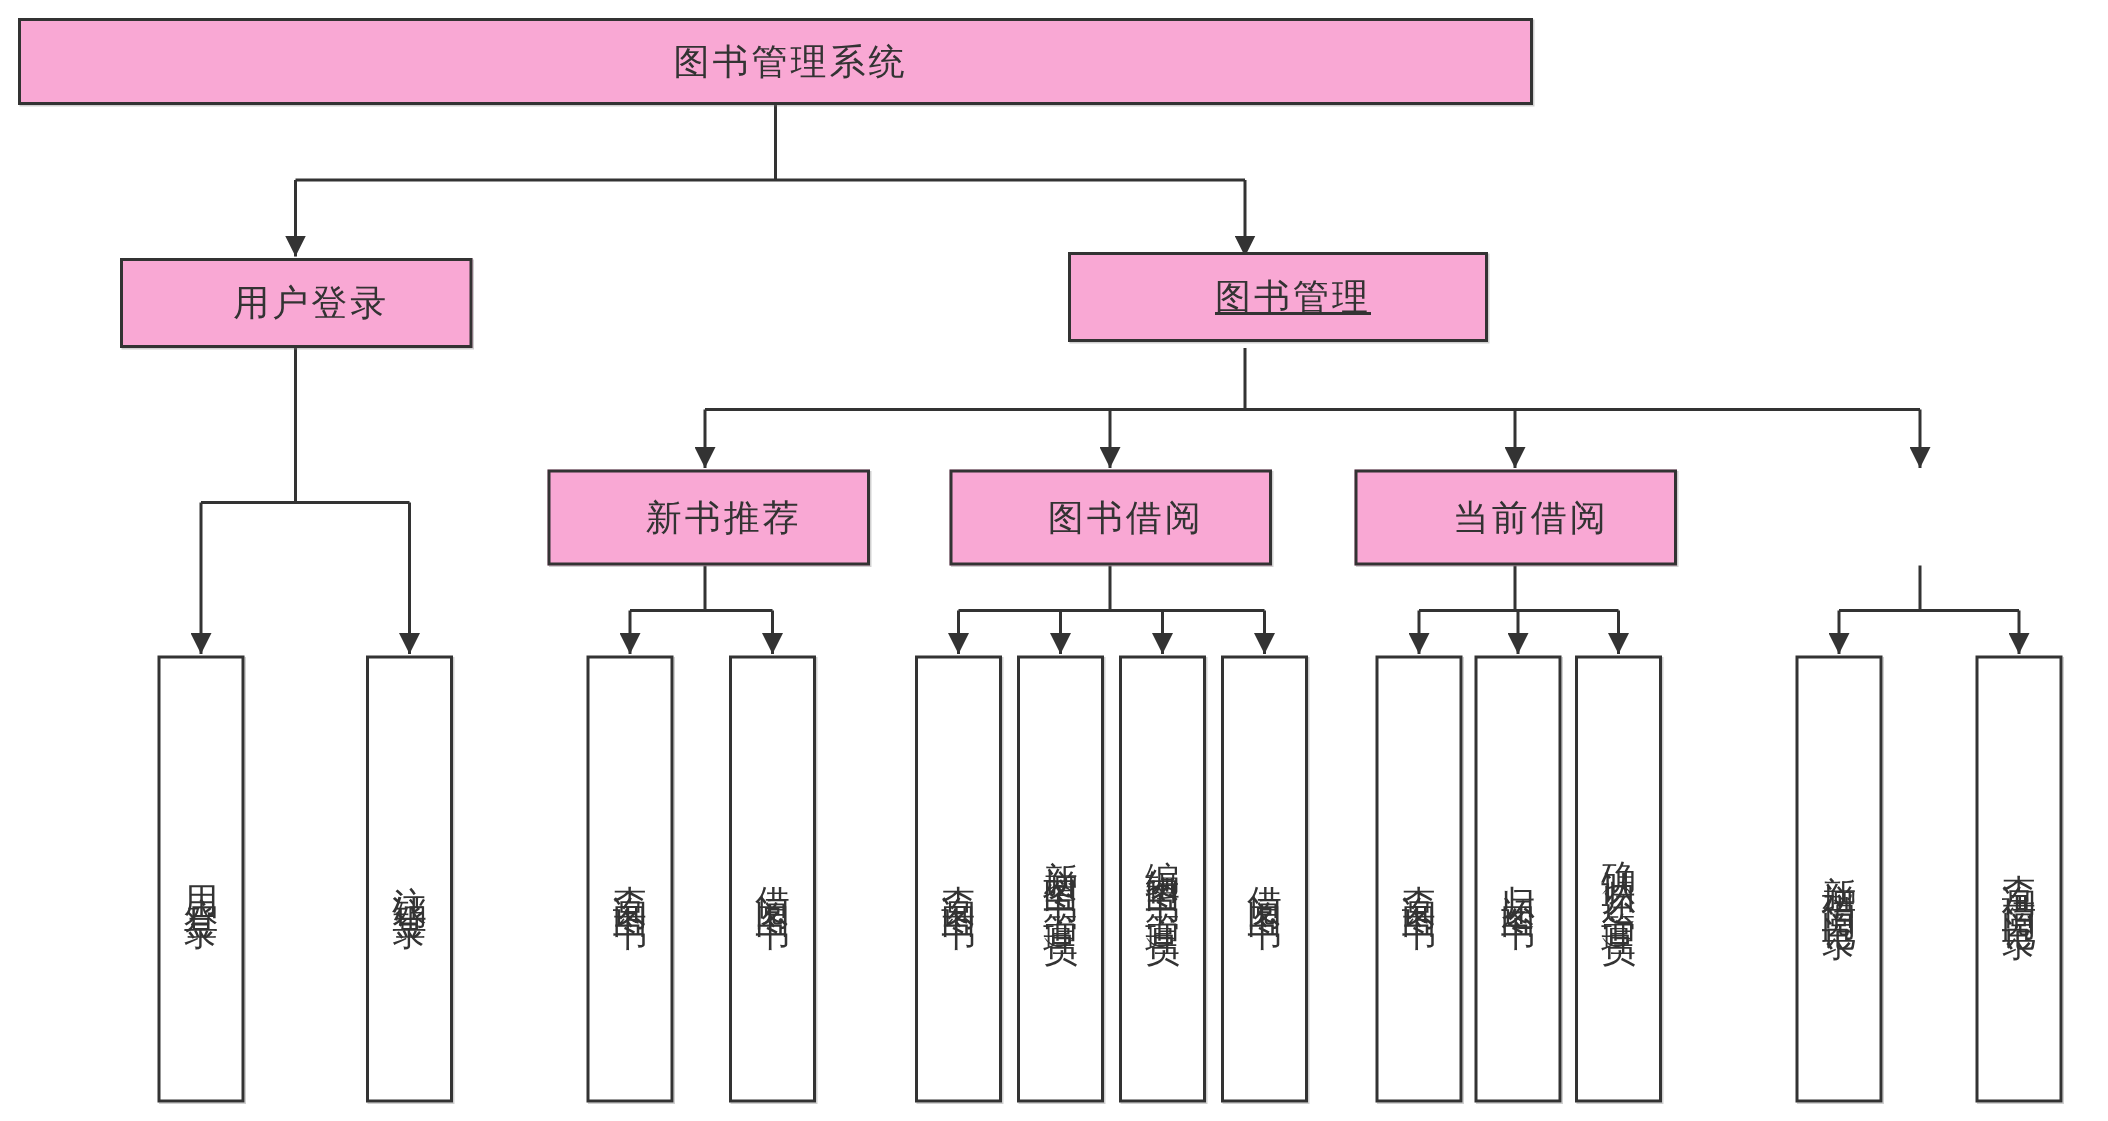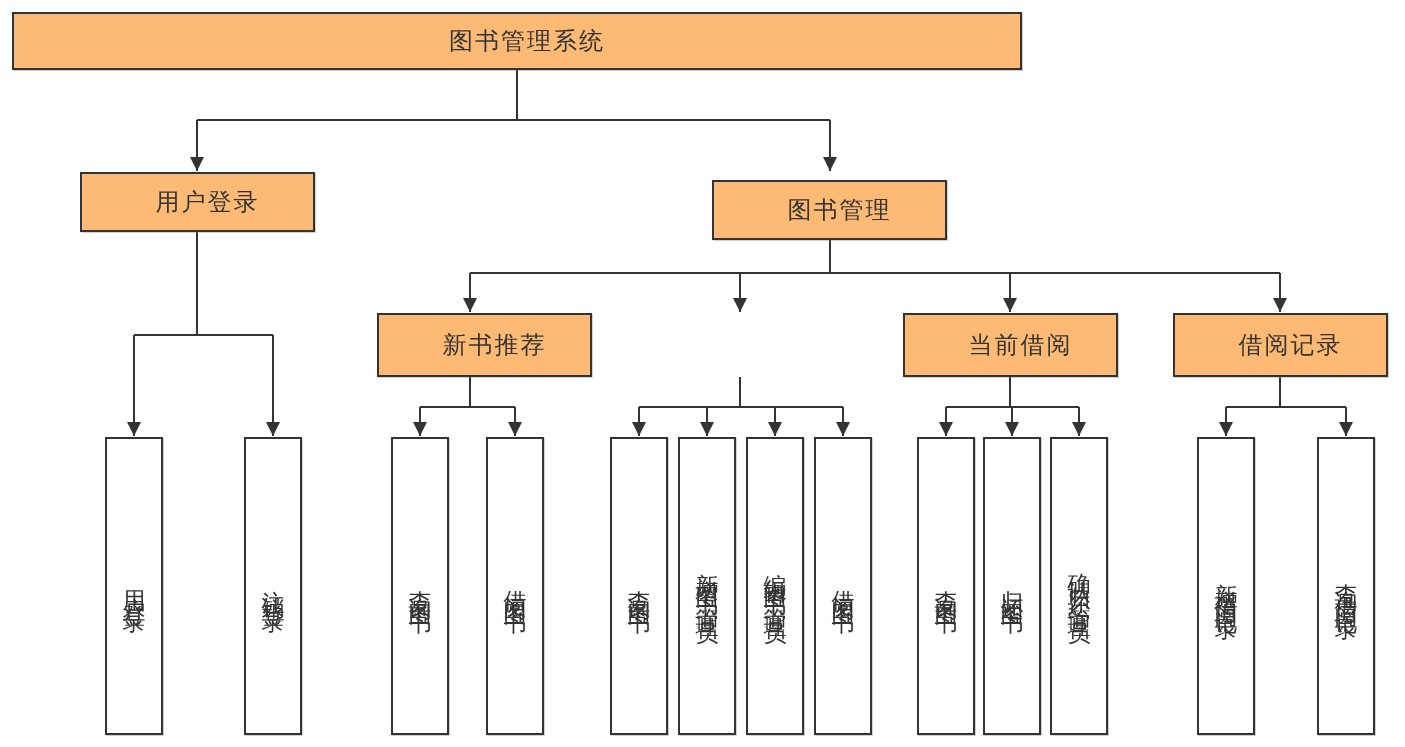--- a/index.html
+++ b/index.html
@@ -5,37 +5,37 @@
   * { margin: 0; padding: 0; box-sizing: border-box; }
   html, body { width: 1405px; height: 747px; background: #ffffff; overflow: hidden; }
   body { font-family: "Liberation Sans", sans-serif; position: relative; }
 
   .canvas { position: absolute; inset: 0; width: 1405px; height: 747px; }
 
   .connectors { position: absolute; left: 0; top: 0; pointer-events: none; }
 
   .node {
     position: absolute;
-    background: #fdba74;
+    background: #f9a8d4;
     border: 2px solid #333333;
     display: flex;
     align-items: center;
     justify-content: center;
     color: #333333;
     font-size: 24px;
     letter-spacing: 2px;
     box-shadow: 1px 1px 0 rgba(120,120,120,0.35);
     padding-left: 20px;
   }
 
   .node-root   { left: 12px;   top: 12px;  width: 1010px; height: 58px; }
   .node-l2a    { left: 80px;   top: 172px; width: 235px;  height: 60px; }
-  .node-l2b    { left: 712px;  top: 180px; width: 235px;  height: 60px; }
+  .node-l2b    { left: 712px;  top: 168px; width: 280px;  height: 60px; text-decoration: underline; }
   .node-l3     { top: 313px;   width: 215px; height: 64px; }
-  .node-l3-1   { left: 377px; justify-content: center; }
+  .node-l3-1   { left: 365px; justify-content: center; }
   .node-l3-2   { left: 633px; }
   .node-l3-3   { left: 903px; text-align: right; }
   .node-l3-4   { left: 1173px; }
 
   .leaf {
     position: absolute;
     top: 437px;
     width: 58px;
     height: 298px;
     background: #ffffff;
@@ -118,25 +118,25 @@
   <div class="node node-l2a">
     <span>用户登录</span>
   </div>
   <div class="node node-l2b">
     <span>图书管理</span>
   </div>
 
   <div class="node node-l3 node-l3-1">
     <span>新书推荐</span>
   </div>
+  <div class="node node-l3 node-l3-2">
+    <span>图书借阅</span>
+  </div>
   <div class="node node-l3 node-l3-3">
     <span>当前借阅</span>
-  </div>
-  <div class="node node-l3 node-l3-4">
-    <span>借阅记录</span>
   </div>
 
   <div class="leaf" style="left:105px">
     <span class="vtext">用户登录</span>
   </div>
   <div class="leaf" style="left:244px">
     <span class="vtext">注销登录</span>
   </div>
 
   <div class="leaf" style="left:391px">

